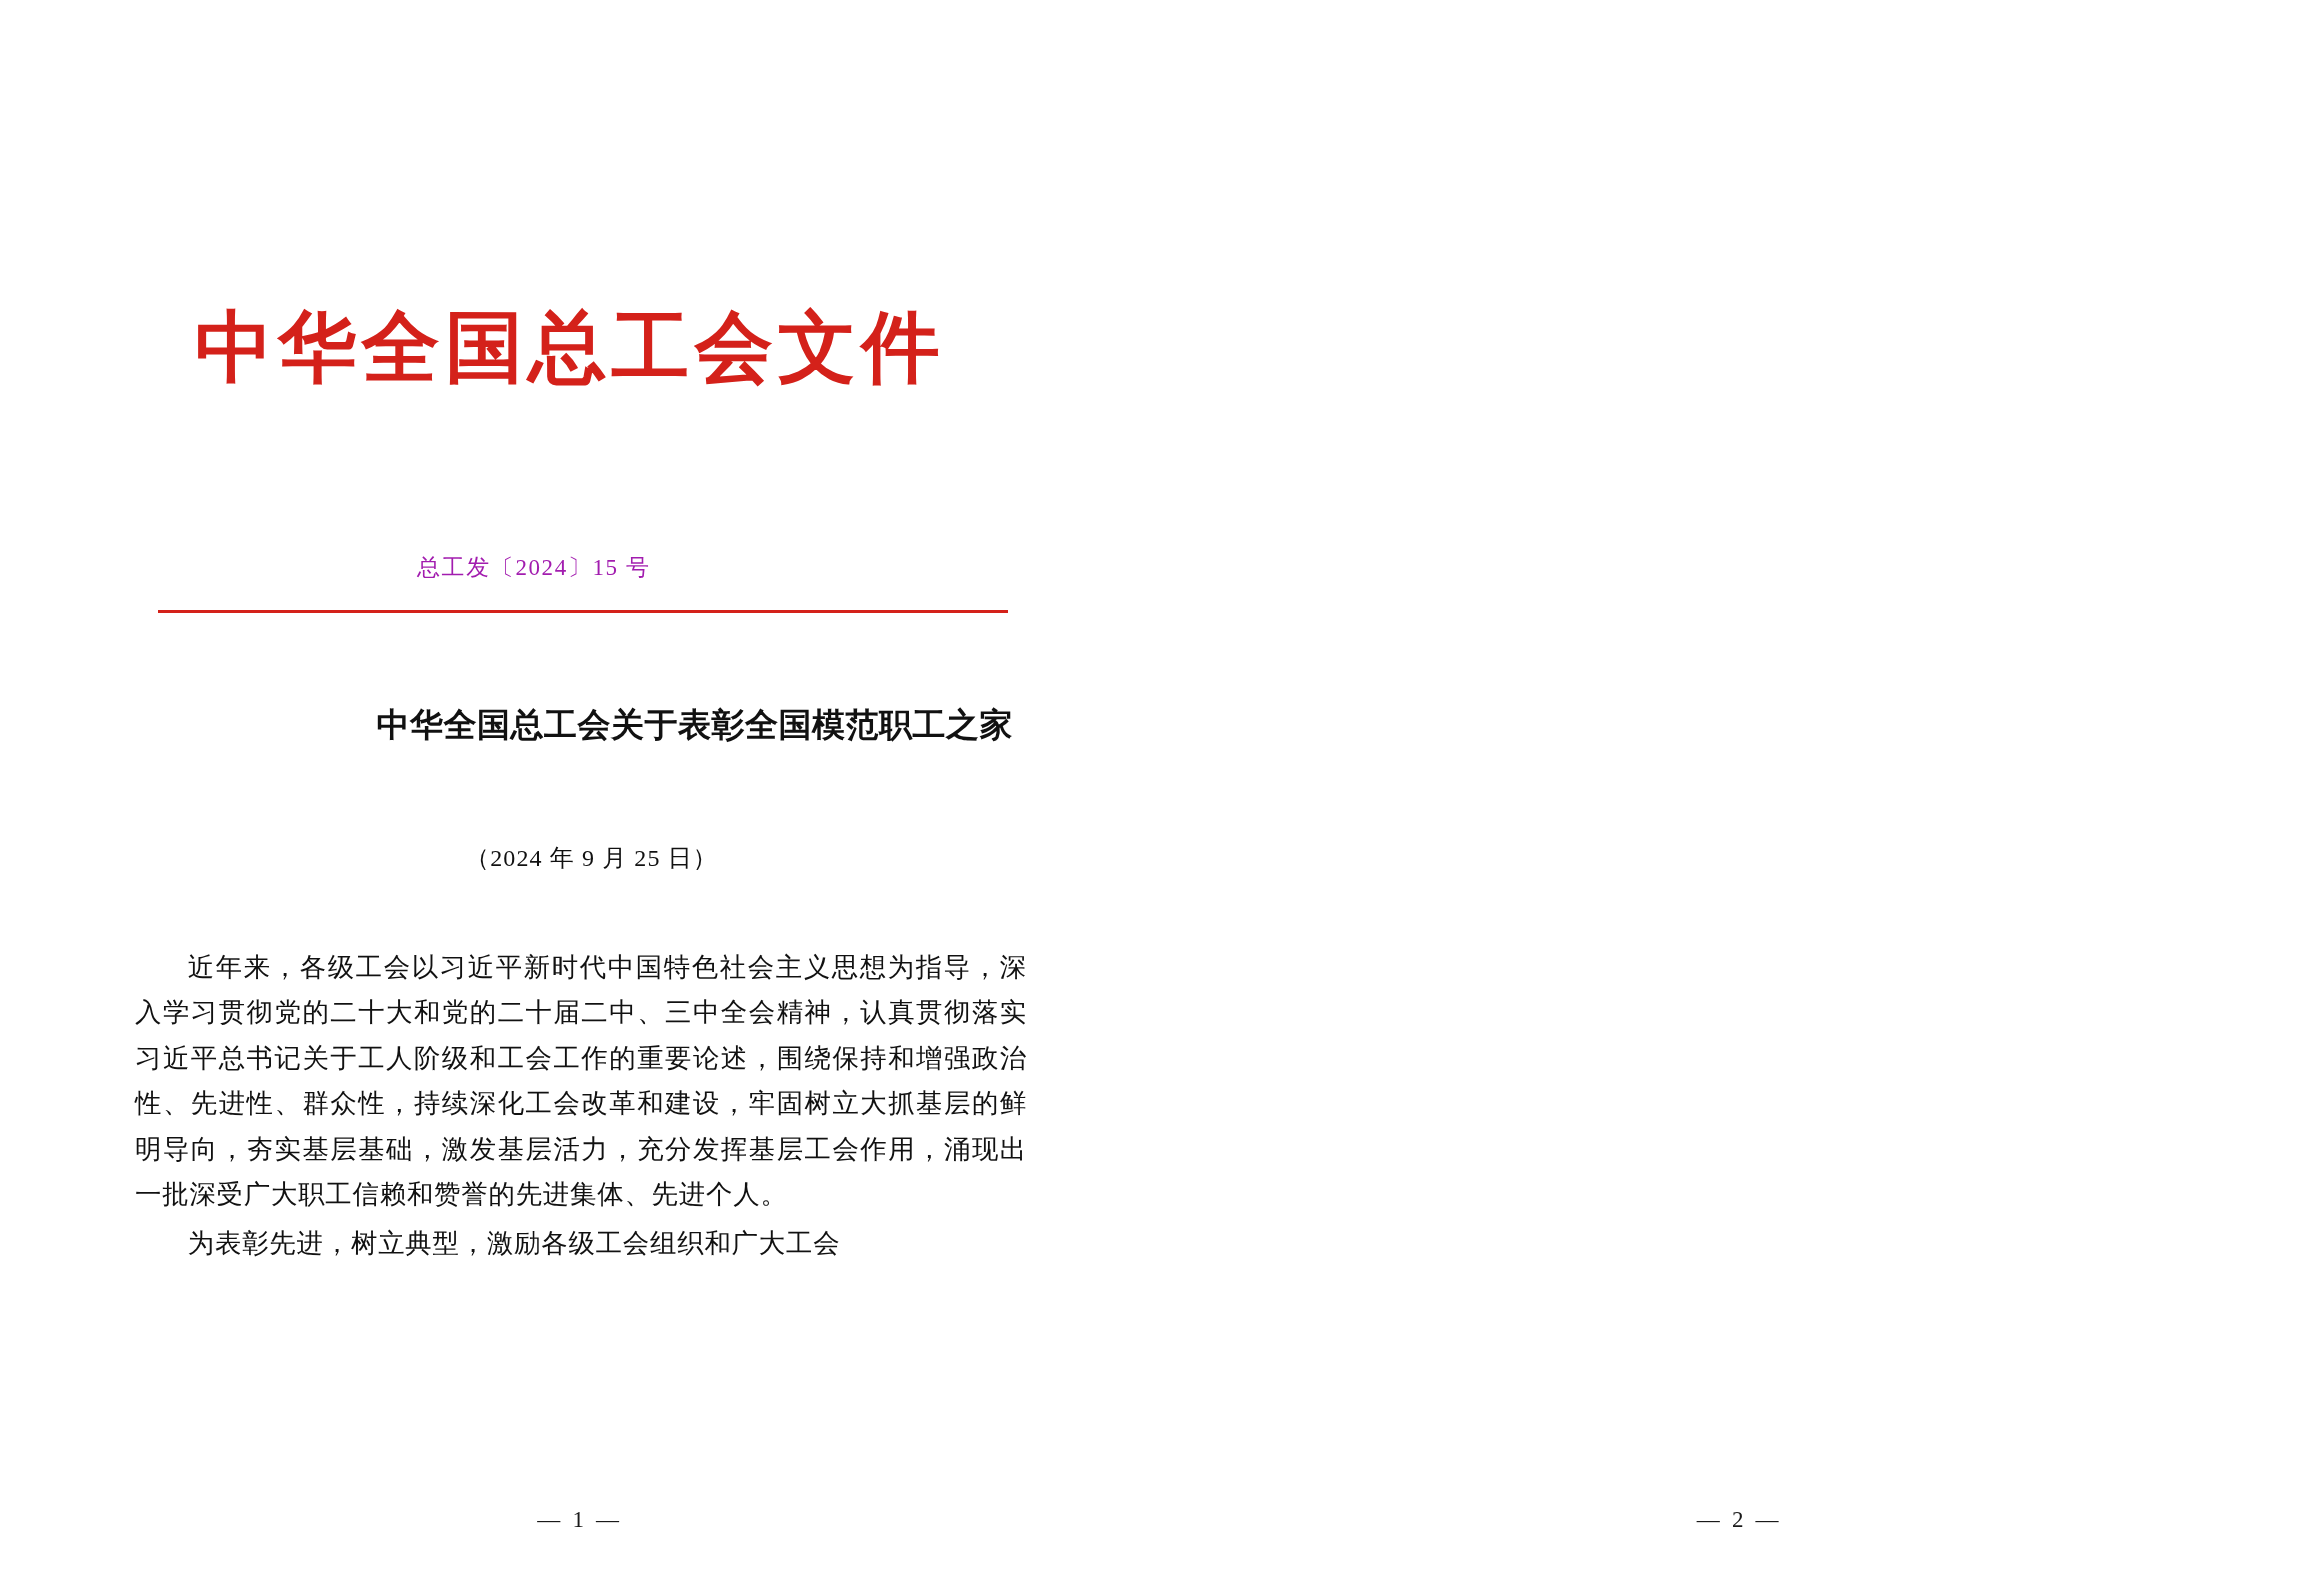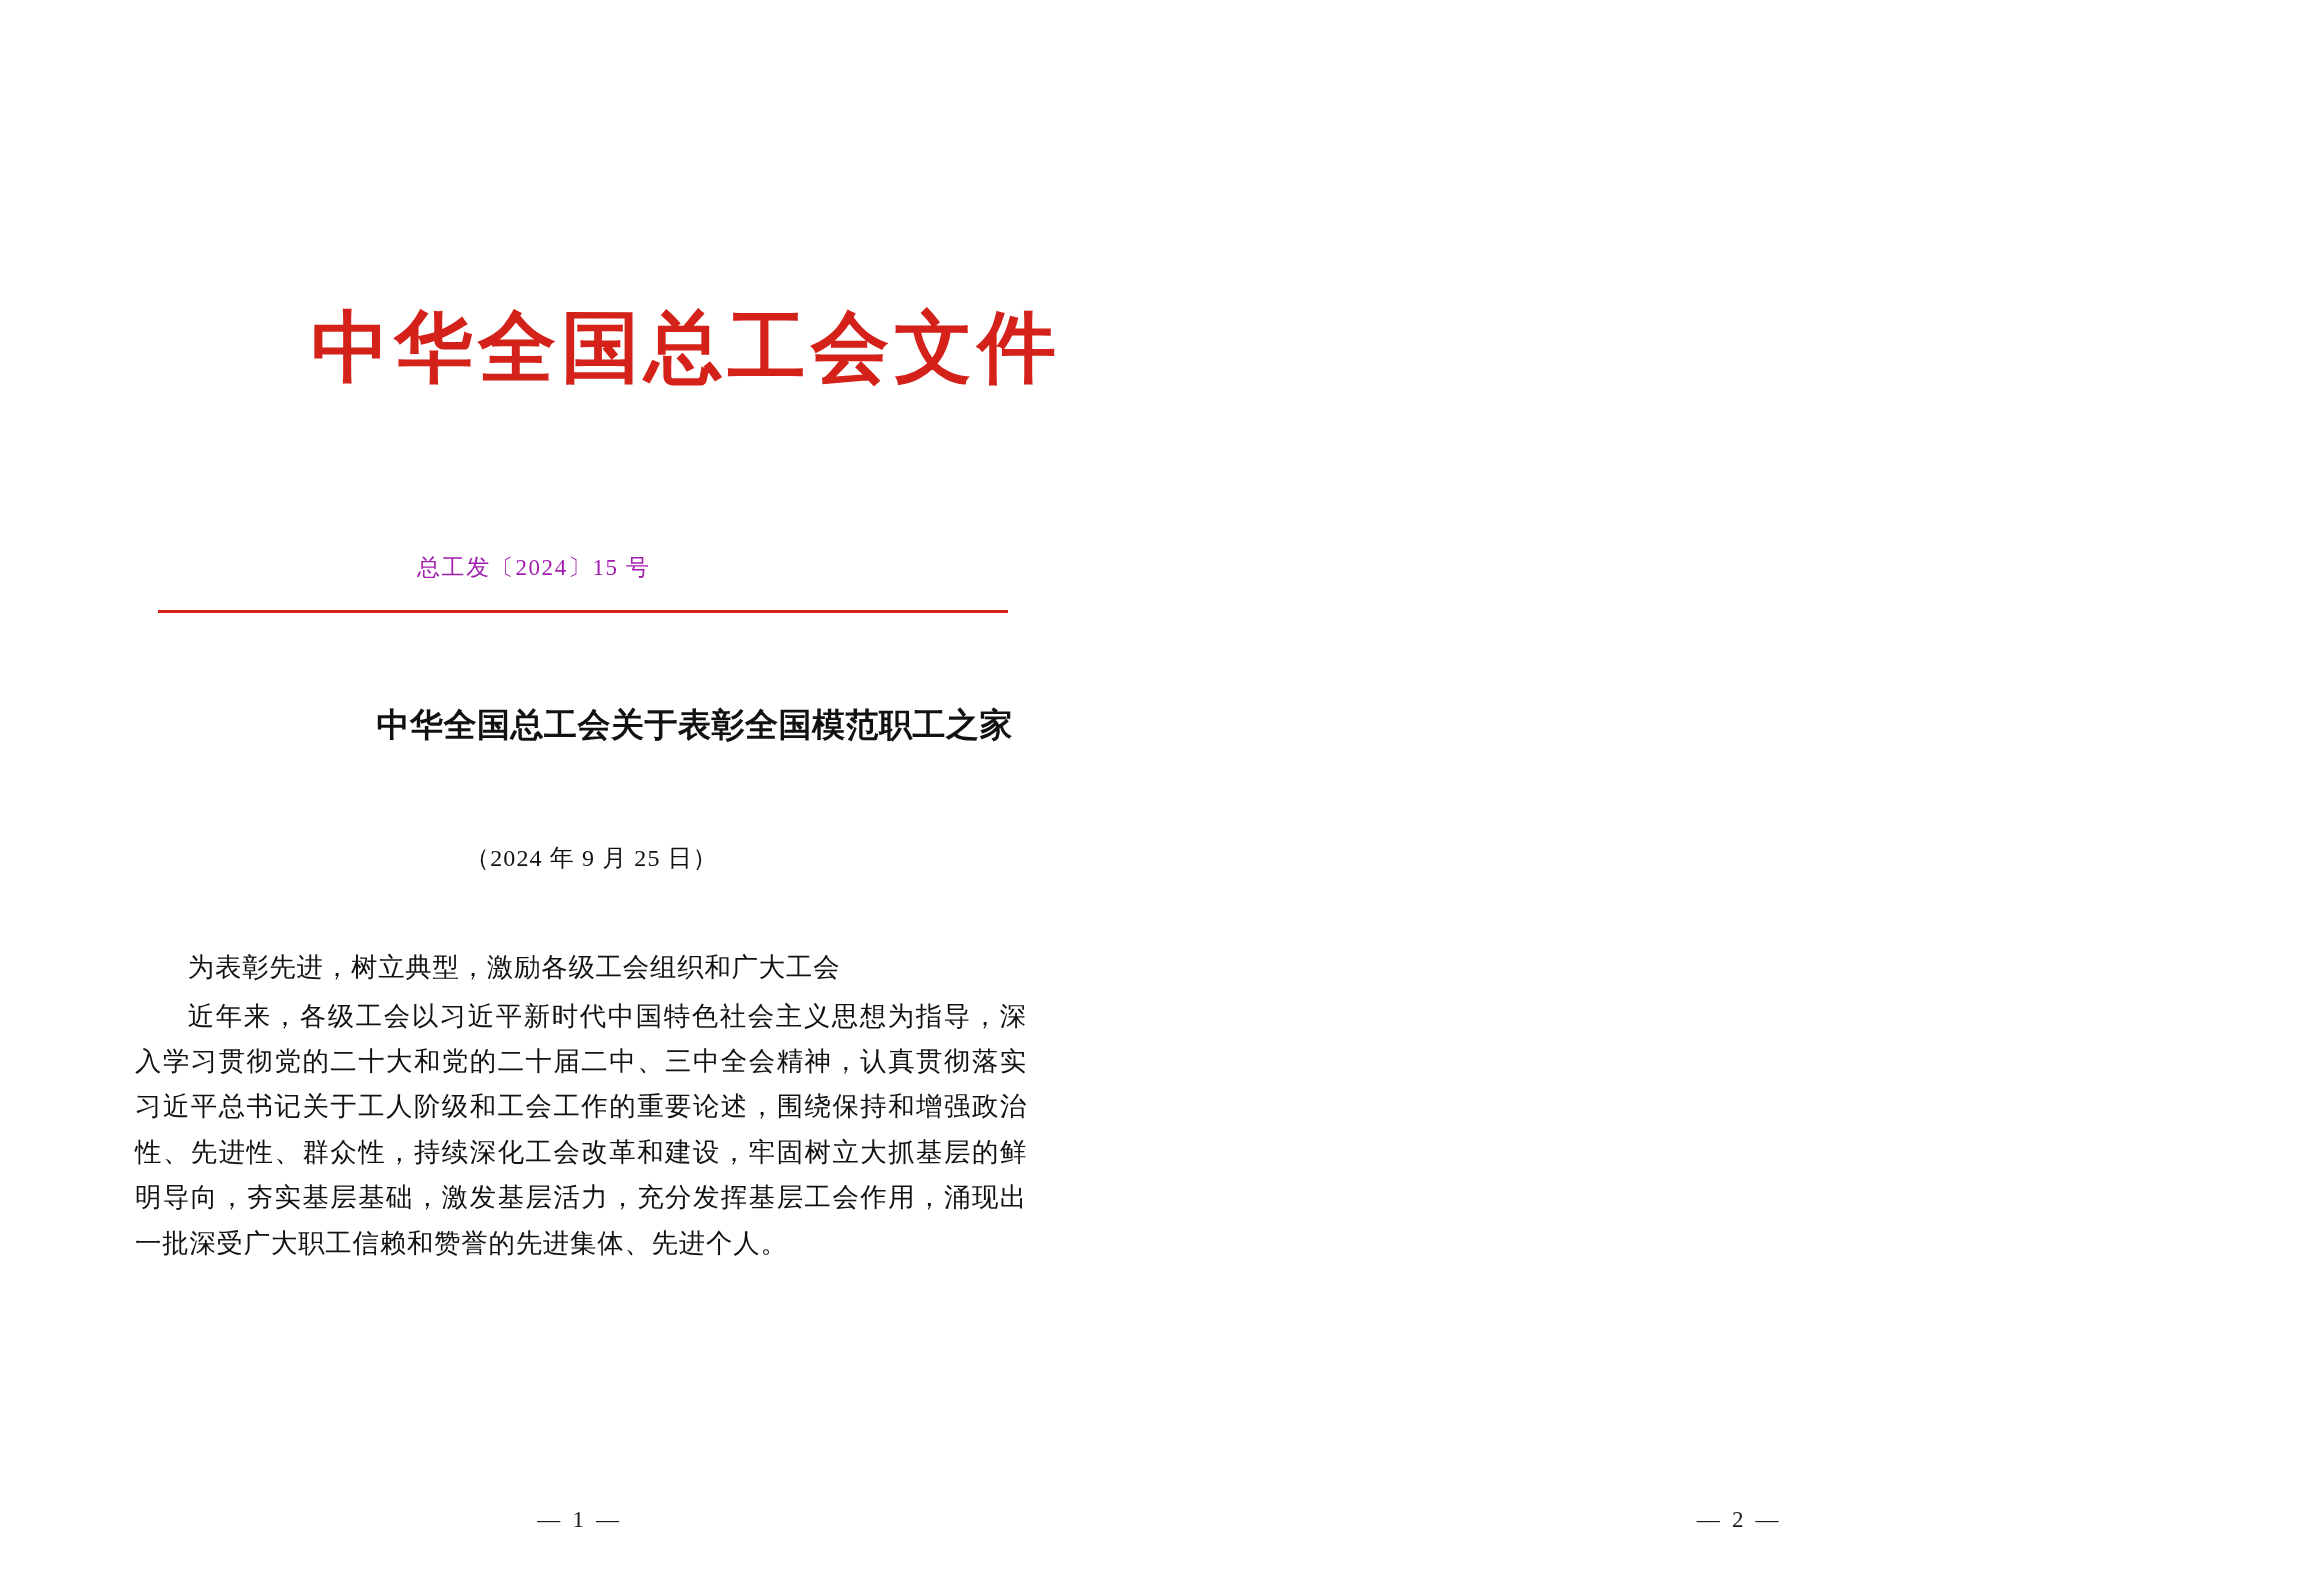--- a/index.html
+++ b/index.html
@@ -29,21 +29,21 @@
   }
   
   .page-left {
     padding: 0;
   }
   .masthead {
     position: absolute;
     left: 195px;
     top: 296px;
     width: 866px;
-    text-align: right;
+    text-align: left;
     color: #d4211a;
     font-size: 78px;
     font-weight: bold;
     letter-spacing: 5.3px;
     font-family: "Liberation Serif", "DejaVu Serif", serif;
     white-space: nowrap;
   }
   .doc-number {
     position: absolute;
     left: 417px;
@@ -121,22 +121,22 @@
 
     <div class="red-rule"></div>
 
     <div class="doc-title">
       <div>中华全国总工会关于表彰全国模范职工之家</div>
     </div>
 
     <div class="doc-date">（2024 年 9 月 25 日）</div>
 
     <div class="body-left">
+      <p class="para">近年来，各级工会以习近平新时代中国特色社会主义思想为指导，深入学习贯彻党的二十大和党的二十届二中、三中全会精神，认真贯彻落实习近平总书记关于工人阶级和工会工作的重要论述，围绕保持和增强政治性、先进性、群众性，持续深化工会改革和建设，牢固树立大抓基层的鲜明导向，夯实基层基础，激发基层活力，充分发挥基层工会作用，涌现出一批深受广大职工信赖和赞誉的先进集体、先进个人。</p>
       <p class="para">为表彰先进，树立典型，激励各级工会组织和广大工会</p>
-      <p class="para">近年来，各级工会以习近平新时代中国特色社会主义思想为指导，深入学习贯彻党的二十大和党的二十届二中、三中全会精神，认真贯彻落实习近平总书记关于工人阶级和工会工作的重要论述，围绕保持和增强政治性、先进性、群众性，持续深化工会改革和建设，牢固树立大抓基层的鲜明导向，夯实基层基础，激发基层活力，充分发挥基层工会作用，涌现出一批深受广大职工信赖和赞誉的先进集体、先进个人。</p>
     </div>
 
     <div class="folio folio-left">— 1 —</div>
   </div>
 
   <div class="page page-right">
 
     <div class="folio folio-right">— 2 —</div>
   </div>
 

